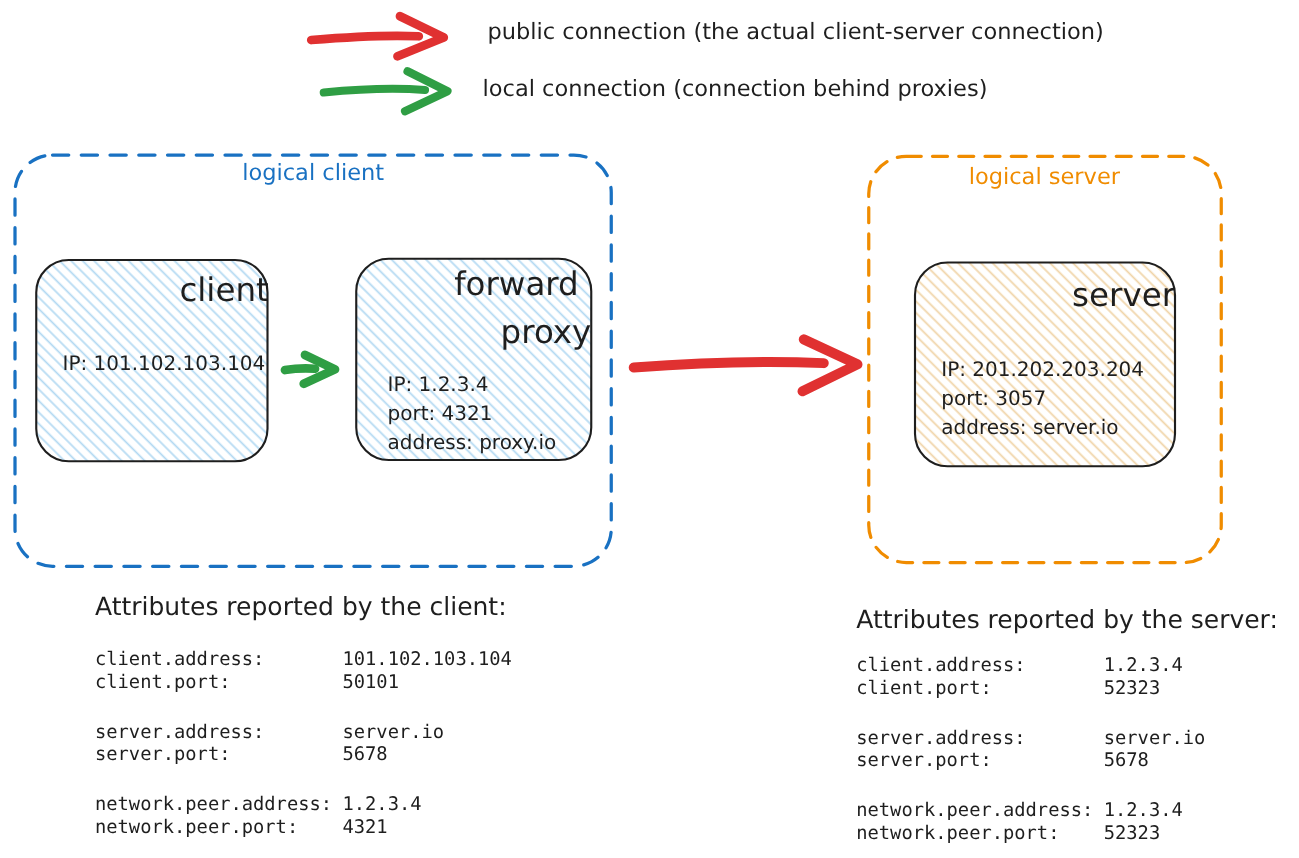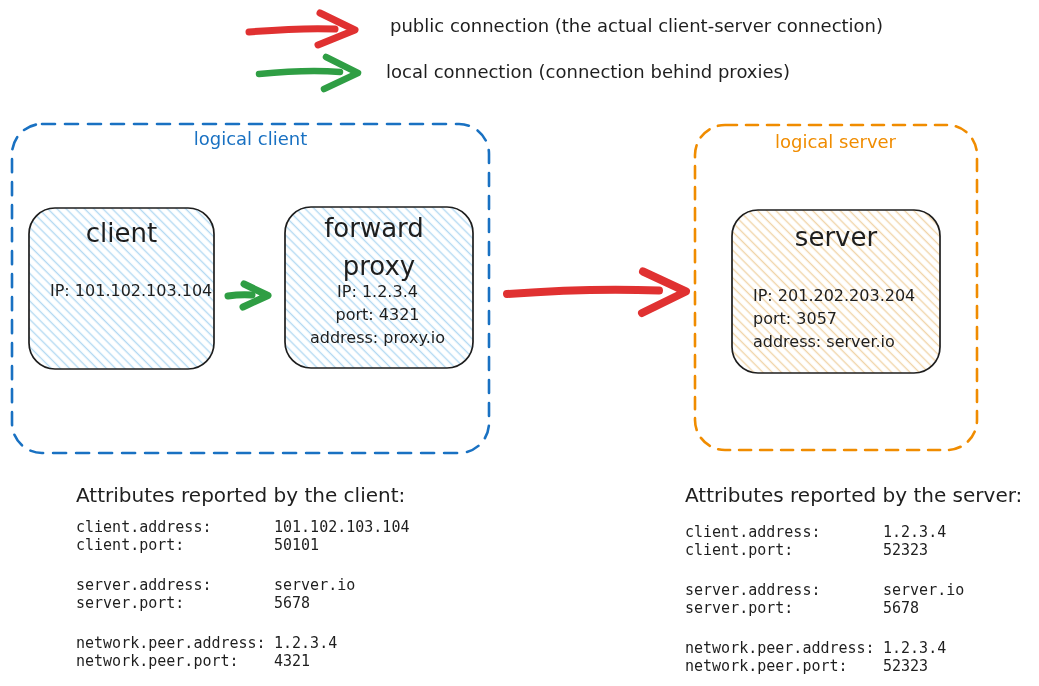--- a/index.html
+++ b/index.html
@@ -26,35 +26,35 @@
   .logical-client-label {
     left: 12px; top: 128px; width: 477px;
     text-align: center; font-size: 18px; color: #1971c2;
   }
   .logical-server-label {
     left: 695px; top: 131px; width: 281px;
     text-align: center; font-size: 18px; color: #f08c00;
   }
 
   
-  .node-title { font-size: 26px; text-align: center; }
+  .node-title { font-size: 26px; text-align: right; }
   .client-title { left: 28px; top: 218px; width: 187px; }
   .proxy-title-1 { left: 285px; top: 213px; width: 178px; }
   .proxy-title-2 { left: 285px; top: 251px; width: 188px; }
   .server-title { left: 732px; top: 222px; width: 208px; }
 
   
   .node-body { font-size: 16px; }
   .client-body { left: 50px; top: 278px; line-height: 25px; }
-  .proxy-body  { left: 310px; top: 280px; line-height: 23px; text-align: center; }
+  .proxy-body  { left: 310px; top: 296px; line-height: 23px; }
   .server-body { left: 753px; top: 284px; line-height: 23px; }
 
   
   .attr-title { font-size: 20px; }
-  .client-attr-title { left: 76px; top: 483px; }
+  .client-attr-title { left: 76px; top: 473px; }
   .server-attr-title { left: 685px; top: 483px; }
   .attr-table { position: absolute; font-size: 15px; line-height: 18px; }
   .client-attr-table { left: 76px; top: 518px; }
   .server-attr-table { left: 685px; top: 523px; }
   .agroup + .agroup { margin-top: 22px; }
   .arow { white-space: nowrap; }
   .akey { display: inline-block; width: 198px; }
 </style>
 </head>
 <body>

